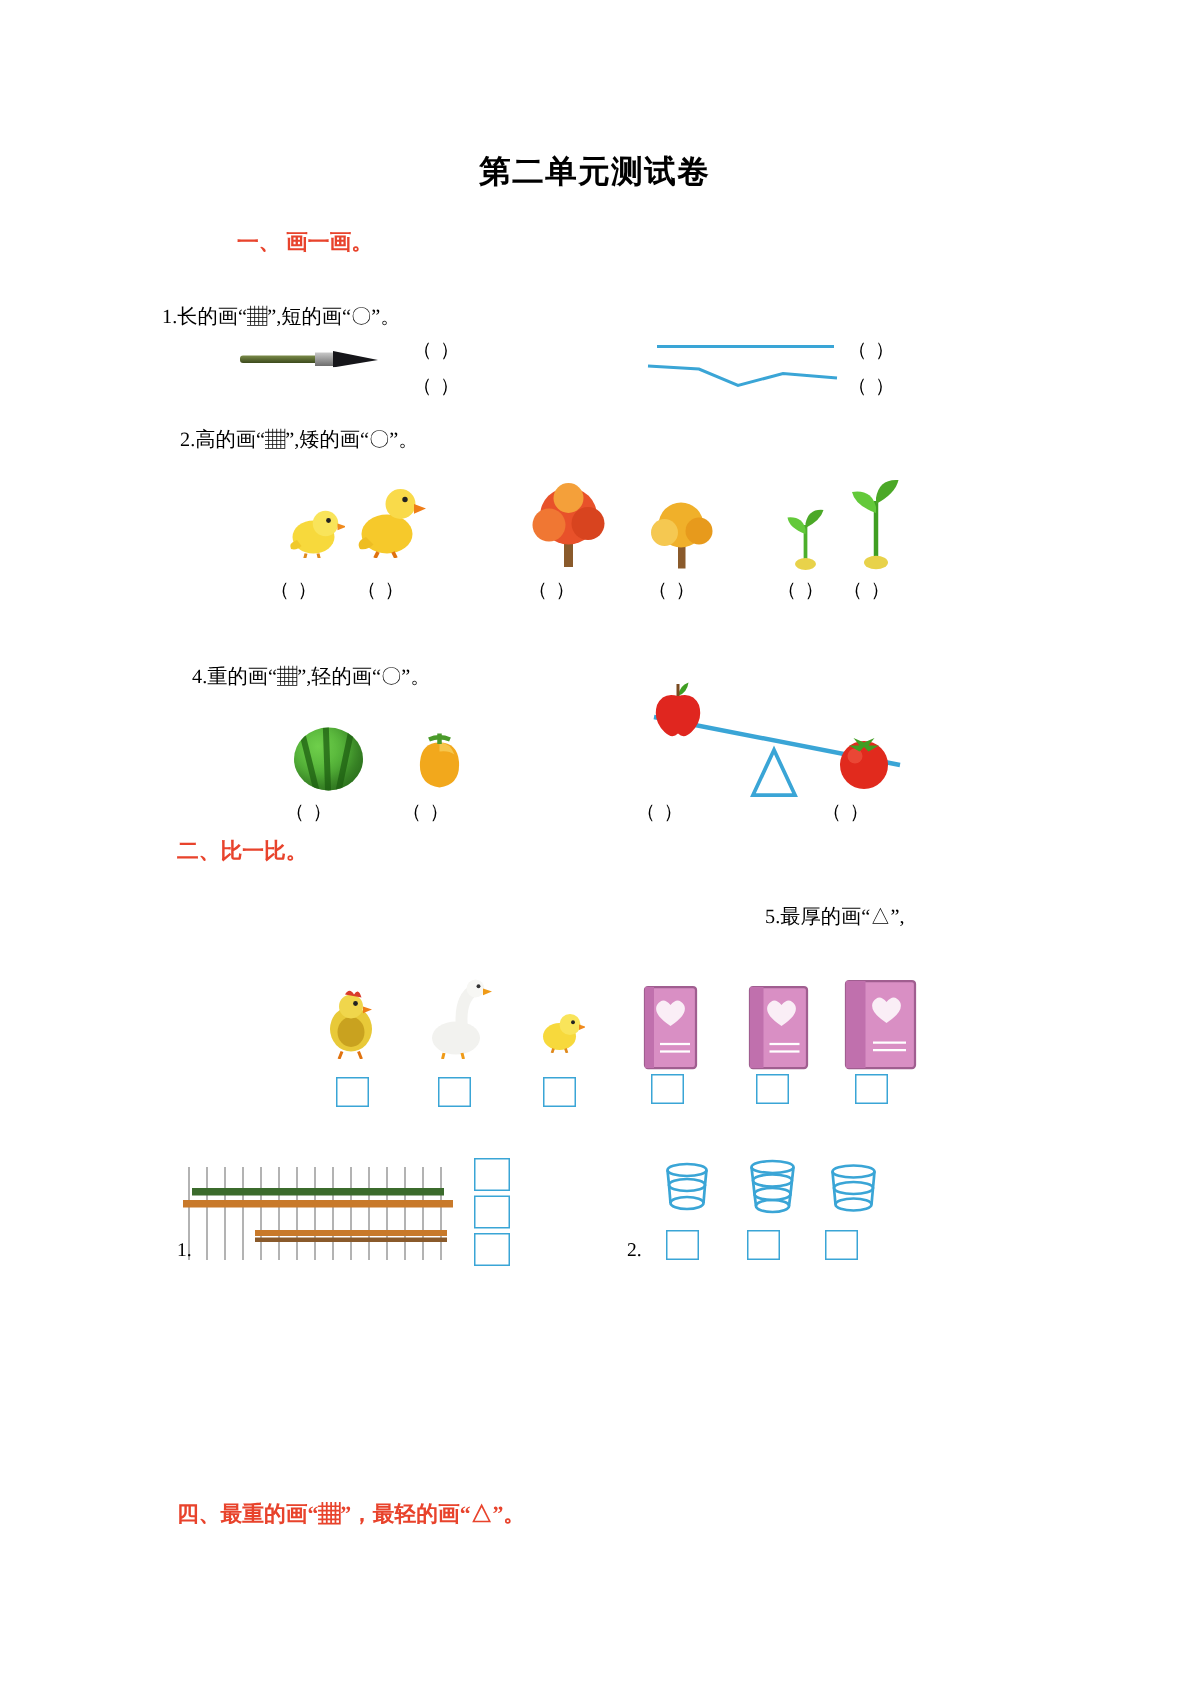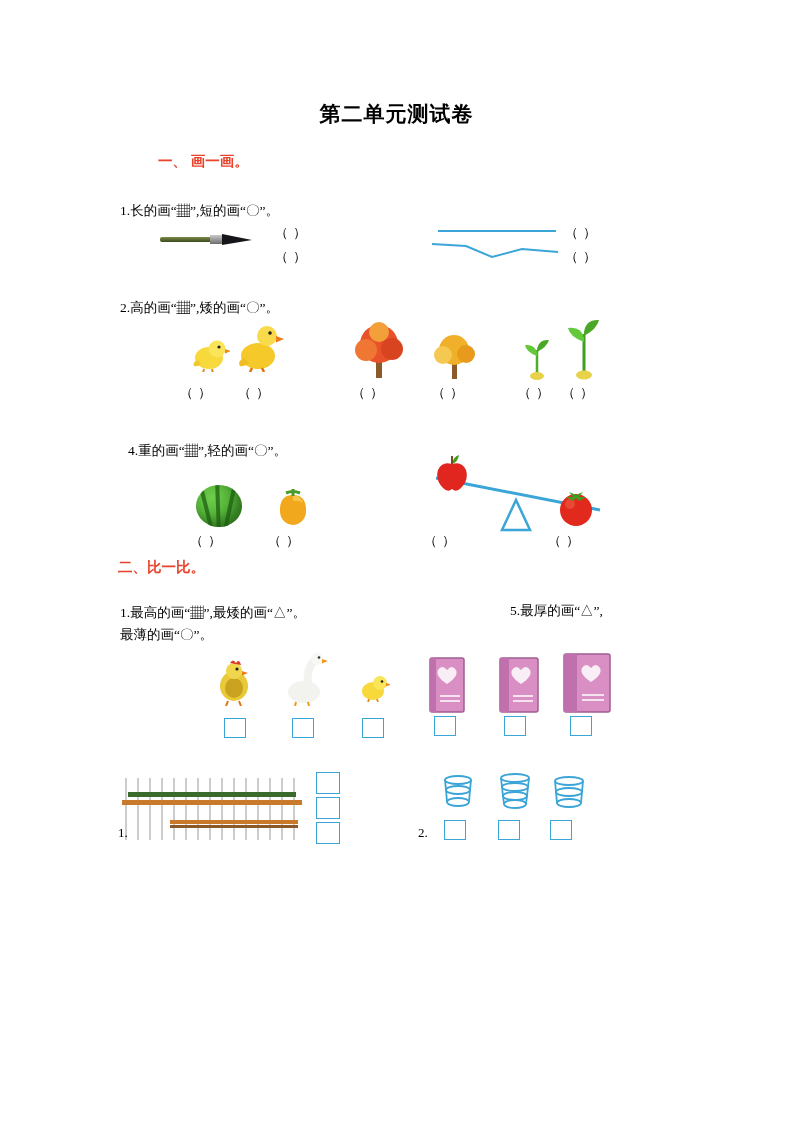--- a/index.html
+++ b/index.html
@@ -147,42 +147,42 @@
 </style>
 </head>
 <body>
 
 <div class="page">
 
   <div class="title">第二单元测试卷</div>
 
   <div class="section-head" style="top:152px; left:118px;margin-left:40px;">一、 画一画。</div>
 
-  <div class="q" style="top:202px; left:120px;">1.长的画“▦”,短的画“〇”。</div>
+  <div class="q" style="top:202px; left:108px;">1.长的画“▦”,短的画“〇”。</div>
 
   <div class="art brush" style="top:232px; left:160px;">
     <div class="handle"></div>
     <div class="ferrule"></div>
     <div class="tip"></div>
   </div>
 
   <div class="art line-straight" style="top:230px; left:438px; width:118px;"></div>
 
   <div class="art zig" style="top:240px; left:430px;">
     <svg width="130" height="22" viewBox="0 0 130 22">
       <path d="M2 4 L36 6 L62 17 L92 9 L128 12" fill="none" stroke="#3aa5d6" stroke-width="2"></path>
     </svg>
   </div>
 
   <div class="paren" style="top:224px; left:275px;">（          ）</div>
   <div class="paren" style="top:248px; left:275px;">（          ）</div>
   <div class="paren" style="top:224px; left:565px;">（          ）</div>
   <div class="paren" style="top:248px; left:565px;">（          ）</div>
 
-  <div class="q" style="top:284px; left:120px;margin-top:15px;">2.高的画“▦”,矮的画“〇”。</div>
+  <div class="q" style="top:284px; left:120px;">2.高的画“▦”,矮的画“〇”。</div>
 
   <div class="art chick" style="top:336px; left:190px;">
     <svg width="40" height="36" viewBox="0 0 40 36">
       <ellipse cx="19" cy="22" rx="14" ry="11" fill="#f7d93c"></ellipse>
       <circle cx="27" cy="13" r="8.5" fill="#f9e45a"></circle>
       <circle cx="29" cy="11" r="1.6" fill="#222"></circle>
       <path d="M35 13 l6 2 -6 2.5 z" fill="#f08a1d"></path>
       <path d="M8 24 q-6 2 -4 6 q4 1 7 -2 z" fill="#f0c92c"></path>
       <path d="M14 33 l-1 4 M22 33 l1 4" stroke="#e08a1d" stroke-width="2"></path>
     </svg>
@@ -281,24 +281,20 @@
     </svg>
   </div>
 
   <div class="paren" style="top:532px; left:190px;">（      ）</div>
   <div class="paren" style="top:532px; left:268px;">（      ）</div>
   <div class="paren" style="top:532px; left:424px;">（      ）</div>
   <div class="paren" style="top:532px; left:548px;">（      ）</div>
 
   <div class="section-head" style="top:558px; left:118px;">二、比一比。</div>
 
-  <div class="qmulti" style="top:602px; left:120px; width:330px;">
-    <div>1.最高的画“▦”,最矮的画“△”。</div>
-    <div>最薄的画“〇”。</div>
-  </div>
   <div class="q" style="top:602px; left:510px;">5.最厚的画“△”,</div>
 
   <div class="art" style="top:658px; left:214px;">
     <svg width="40" height="48" viewBox="0 0 40 48">
       <ellipse cx="20" cy="28" rx="14" ry="15" fill="#e8c938"></ellipse>
       <ellipse cx="20" cy="30" rx="9" ry="10" fill="#c9a21f"></ellipse>
       <circle cx="20" cy="13" r="8" fill="#f0d64c"></circle>
       <circle cx="23" cy="11" r="1.6" fill="#222"></circle>
       <path d="M28 13 l6 2 -6 2.5 z" fill="#ef7d17"></path>
       <path d="M16 5 q3 -5 6 0 q3 -5 5 2 z" fill="#d93b2b"></path>
@@ -437,14 +433,15 @@
       </g>
     </svg>
   </div>
 
   <div class="q" style="top:825px; left:418px; font-size:13px;">2.</div>
 
   <div class="box" style="top:820px; left:444px;"></div>
   <div class="box" style="top:820px; left:498px;"></div>
   <div class="box" style="top:820px; left:550px;"></div>
 
+  <div class="section-head" style="top:1000px; left:118px;">四、最重的画“▦”，最轻的画“△”。</div>
 
 </div>
 
 </body></html>

